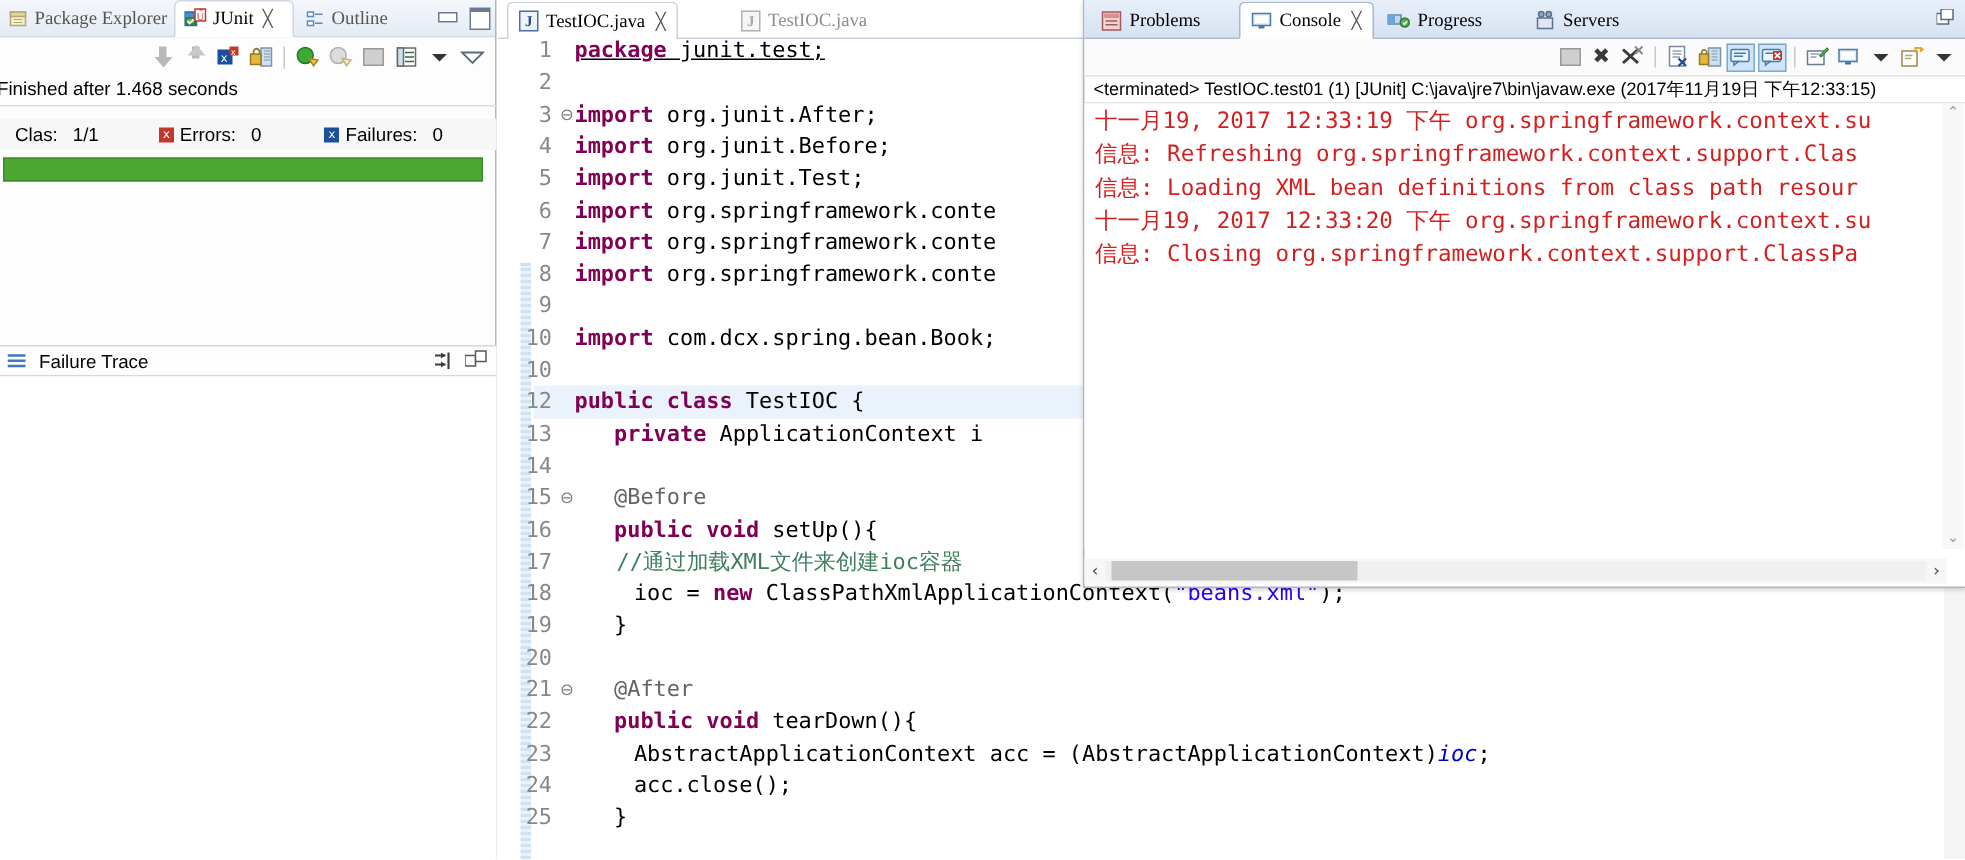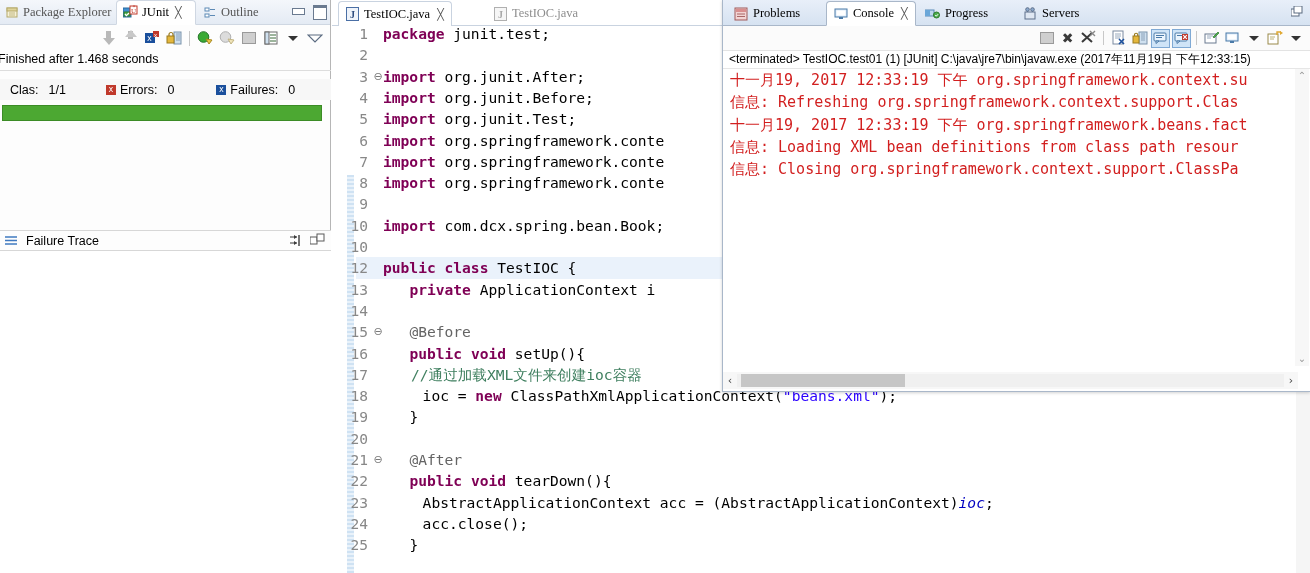--- a/index.html
+++ b/index.html
@@ -477,21 +477,21 @@
     <div class="etab etab-2 inactive">
       <span class="jicon dim">J</span>
       <span>TestIOC.java</span>
     </div>
 
     <div id="editor-body">
       <div id="class-range-bar"></div>
       <div id="code-area">
           <div class="cline" style="top: -3px;">
             <span class="lnum">1</span>
-            <span class="ctext" style="left: 51px;"><span class="kw">package </span><span class="pln">junit.test;</span></span>
+            <span class="ctext" style="left: 51px; text-decoration: underline;"><span class="kw">package </span><span class="pln">junit.test;</span></span>
           </div>
           <div class="cline" style="top: 18.3px;">
             <span class="lnum">2</span>
             <span class="ctext" style="left: 51px;"></span>
           </div>
           <div class="cline" style="top: 39.6px;">
             <span class="lnum">3</span>
             <span class="fold">⊖</span>
             <span class="ctext" style="left: 51px;"><span class="kw">import </span><span class="pln">org.junit.After;</span></span>
           </div>
@@ -727,22 +727,22 @@
         </span>
     </div>
 
     <div id="console-header-line">
       <span>&lt;terminated&gt; TestIOC.test01 (1) [JUnit] C:\java\jre7\bin\javaw.exe (2017年11月19日 下午12:33:15)</span>
     </div>
 
     <div id="console-out">
         <div class="oline">十一月19, 2017 12:33:19 下午 org.springframework.context.su</div>
         <div class="oline">信息: Refreshing org.springframework.context.support.Clas</div>
-        <div class="oline">十一月19, 2017 12:33:19 下午 org.springframework.beans.fact</div>
         <div class="oline">信息: Loading XML bean definitions from class path resour</div>
+        <div class="oline">十一月19, 2017 12:33:20 下午 org.springframework.context.su</div>
         <div class="oline">信息: Closing org.springframework.context.support.ClassPa</div>
       </div>
 
     <div id="console-vscroll">
       <div class="up">⌃</div>
       <div class="dn">⌄</div>
     </div>
 
     <div id="console-hscroll">
       <span class="lft">‹</span>

